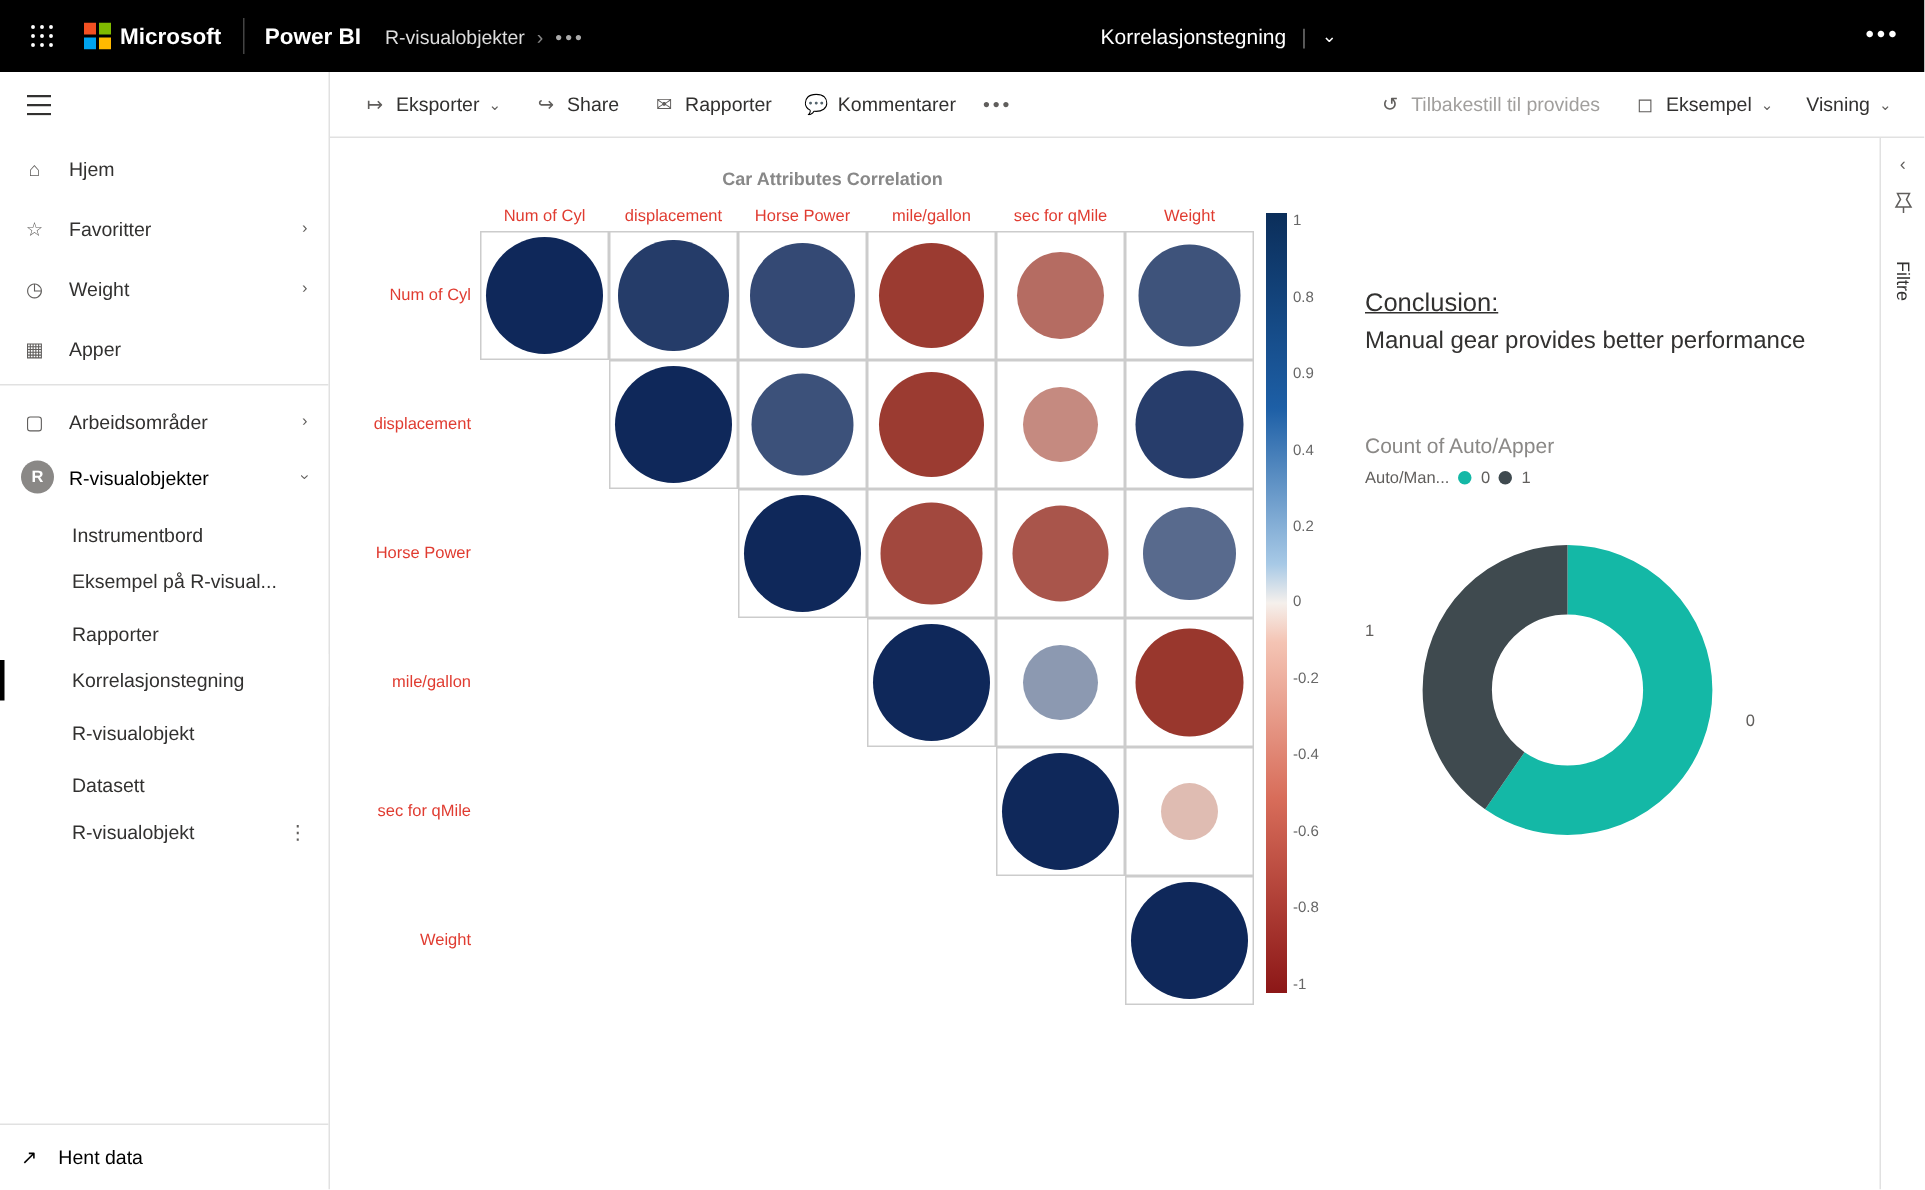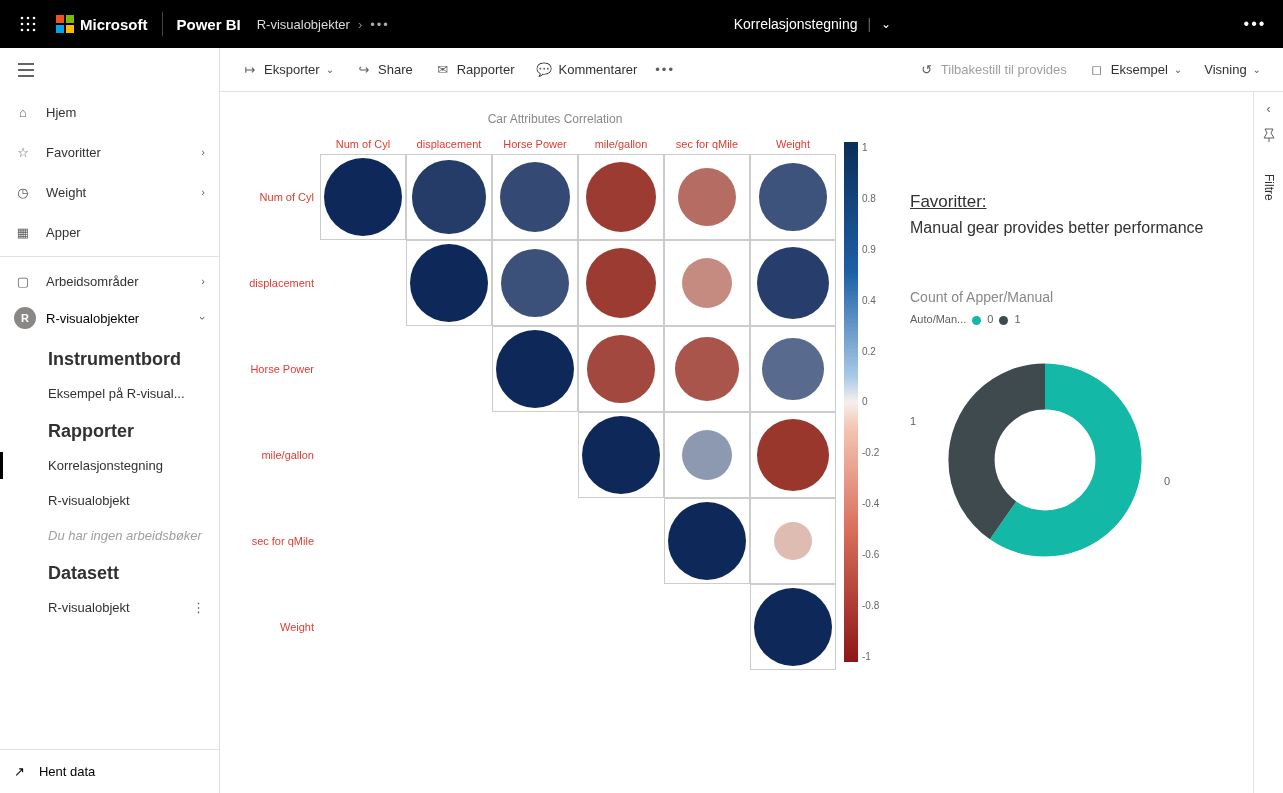--- a/index.html
+++ b/index.html
@@ -30,21 +30,21 @@
   .nav-item .icon { width: 18px; display: flex; justify-content: center; color: #605e5c; }
   .nav-item .chev-r { margin-left: auto; color: #605e5c; font-size: 11px; }
   .nav-sep { height: 1px; background: #e1e1e1; margin: 4px 0; }
   .ws-header { display: flex; align-items: center; gap: 10px; padding: 6px 14px; font-size: 13px; cursor: pointer; }
   .ws-header .badge { width: 22px; height: 22px; border-radius: 50%; background: #8a8886; color: #fff; display: flex; align-items: center; justify-content: center; font-size: 11px; font-weight: 600; }
   .ws-header .chev-r { margin-left: auto; transform: rotate(90deg); font-size: 11px; color: #605e5c; }
   .tree { flex: 1; overflow-y: auto; padding: 4px 0; position: relative; }
   .tree::-webkit-scrollbar { width: 14px; }
   .tree::-webkit-scrollbar-thumb { background: #c8c6c4; }
   .tree::-webkit-scrollbar-track { background: #f3f2f1; }
-  .tree-head { font-size: 18px; font-weight: 700; padding: 10px 14px 6px 48px; color: #323130; }
+  .tree-head { font-size: 13px; font-weight: 400; padding: 10px 14px 6px 48px; color: #323130; }
   .tree-item { font-size: 13px; padding: 10px 14px 10px 48px; color: #323130; cursor: pointer; white-space: nowrap; overflow: hidden; text-overflow: ellipsis; position: relative; display:flex; align-items:center;}
   .tree-item.empty { color: #a19f9d; font-style: italic; }
   .tree-item.active { background: #fff; }
   .tree-item.active::before { content:""; position:absolute; left:0; top:4px; bottom:4px; width:3px; background:#000; }
   .tree-item .more { margin-left:auto; color:#605e5c; }
   .getdata { height: 44px; border-top: 1px solid #e1e1e1; display: flex; align-items: center; gap: 14px; padding: 0 14px; font-size: 13px; cursor: pointer; }
   
   
   .content { flex: 1; display: flex; flex-direction: column; min-width: 0; }
   .toolbar { height: 44px; border-bottom: 1px solid #e1e1e1; display: flex; align-items: center; padding: 0 14px; gap: 6px; font-size: 13px; color: #323130; }
@@ -53,41 +53,41 @@
   .tbtn .dd { font-size: 10px; color: #605e5c; }
   .toolbar .dots { color:#605e5c; letter-spacing:2px; cursor:pointer; padding:4px;}
   .toolbar .spacer { flex: 1; }
   .toolbar .disabled { color: #a19f9d; }
   
   .canvas { flex: 1; display: flex; min-height: 0; }
   .report { flex: 1; padding: 20px 10px 10px 10px; display: flex; gap: 30px; overflow: hidden; }
   
   
   .corrwrap { flex: 0 0 640px; }
-  .corr-title { text-align: center; font-size: 12px; color: #888; margin-bottom: 12px; }
+  .corr-title { text-align: center; font-size: 12px; color: #888; margin-bottom: 12px; font-weight: bold; }
   .corr-body { display: flex; }
   .corr-grid-area { flex: 1; }
   .corr-colhdr { display: flex; }
   .corr-colhdr .spacer-col { width: 90px; }
   .corr-colhdr .ch { width: 86px; text-align: center; font-size: 11px; color: #e03c31; padding-bottom: 4px;}
   .corr-row { display: flex; align-items: center; }
   .corr-row .rh { width: 90px; text-align: right; font-size: 11px; color: #e03c31; padding-right: 6px;}
   .cell { width: 86px; height: 86px; display: flex; align-items: center; justify-content: center; position: relative; }
   .cell.boxed { border: 1px solid #ccc; }
   .circle { border-radius: 50%; }
   .scalebar { width: 44px; padding-left: 8px; display:flex; }
   .gradient { width: 14px; height: 520px; background: linear-gradient(to bottom, #0b2e5a 0%, #1d5fa6 25%, #a7c9e6 45%, #f5f0ec 50%, #f4c4b4 55%, #d86d5a 75%, #8c1717 100%); margin-top:4px;}
   .ticks { display: flex; flex-direction: column; justify-content: space-between; height: 520px; font-size: 10px; color:#666; padding-left:4px; margin-top:4px;}
   
   
   .rightblk { flex: 1; padding: 80px 10px 0 0; }
   .concl-h { font-size: 17px; color:#323130; text-decoration: underline; margin-bottom: 6px; }
   .concl-t { font-size: 16px; color:#323130; margin-bottom: 50px; line-height:1.3;}
   .donut-title { font-size: 14px; color: #8a8886; margin-bottom: 8px; }
-  .legend { display: flex; align-items: flex-end; gap: 6px; font-size: 11px; color:#605e5c; margin-bottom: 30px;}
+  .legend { display: flex; align-items: center; gap: 6px; font-size: 11px; color:#605e5c; margin-bottom: 30px;}
   .lg-dot { width: 9px; height: 9px; border-radius: 50%; display:inline-block;}
   .donut-wrap { position: relative; width: 260px; height: 220px; }
   .donut-wrap svg { width: 210px; height: 210px; margin-left: 30px;}
   .dlabel { position: absolute; font-size: 11px; color: #605e5c; }
   
   
   .filterrail { width: 30px; border-left: 1px solid #e1e1e1; display: flex; flex-direction: column; align-items: center; padding-top: 10px; gap: 12px; }
   .filterrail .chev { font-size: 12px; color:#605e5c; cursor:pointer;}
   .filterrail .flabel { writing-mode: vertical-rl; font-size: 12px; color:#323130; margin-top: 20px;}
   .filterrail .pin { color:#605e5c; }
@@ -174,21 +174,20 @@
       <span class="chev-r">›</span>
     </div>
     <div class="tree">
       <div class="tree-head">Instrumentbord</div>
       <div class="tree-item">Eksempel på R-visual...</div>
       <div class="tree-head">Rapporter</div>
       <div class="tree-item active">
           <span>Korrelasjonstegning</span>
         </div>
       <div class="tree-item">R-visualobjekt</div>
-      <div class="tree-item empty">Du har ingen arbeidsbøker</div>
       <div class="tree-head">Datasett</div>
       <div class="tree-item">
           <span>R-visualobjekt</span>
           <span class="more">⋮</span>
         </div>
     </div>
     <div class="getdata">
       <span class="icon">↗</span>
       <span>Hent data</span>
     </div>
@@ -356,23 +355,23 @@
                   <span>-0.4</span>
                   <span>-0.6</span>
                   <span>-0.8</span>
                   <span>-1</span>
                 </div>
             </div>
           </div>
         </div>
 
         <div class="rightblk">
-          <div class="concl-h">Favoritter:</div>
+          <div class="concl-h">Conclusion:</div>
           <div class="concl-t">Manual gear provides better performance</div>
-          <div class="donut-title">Count of Apper/Manual</div>
+          <div class="donut-title">Count of Auto/Apper</div>
           <div class="legend">
             <span>Auto/Man...</span>
             <span class="lg-dot" style="background:#14b8a6"></span>
               <span>0</span>
             <span class="lg-dot" style="background:#3f4a4f"></span>
               <span>1</span>
           </div>
           <div class="donut-wrap">
             <svg viewBox="0 0 100 100">
               <circle cx="50" cy="50" r="35" fill="none" stroke="#14b8a6" stroke-width="22" stroke-dasharray="131 220" stroke-dashoffset="0" transform="rotate(-90 50 50)"></circle>

